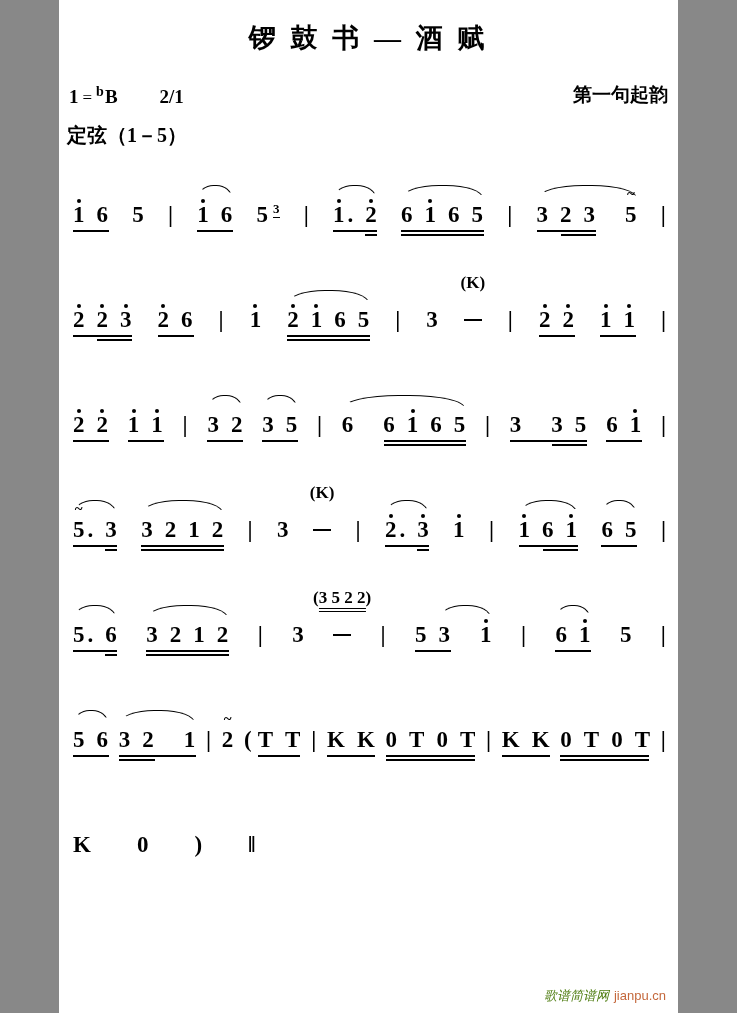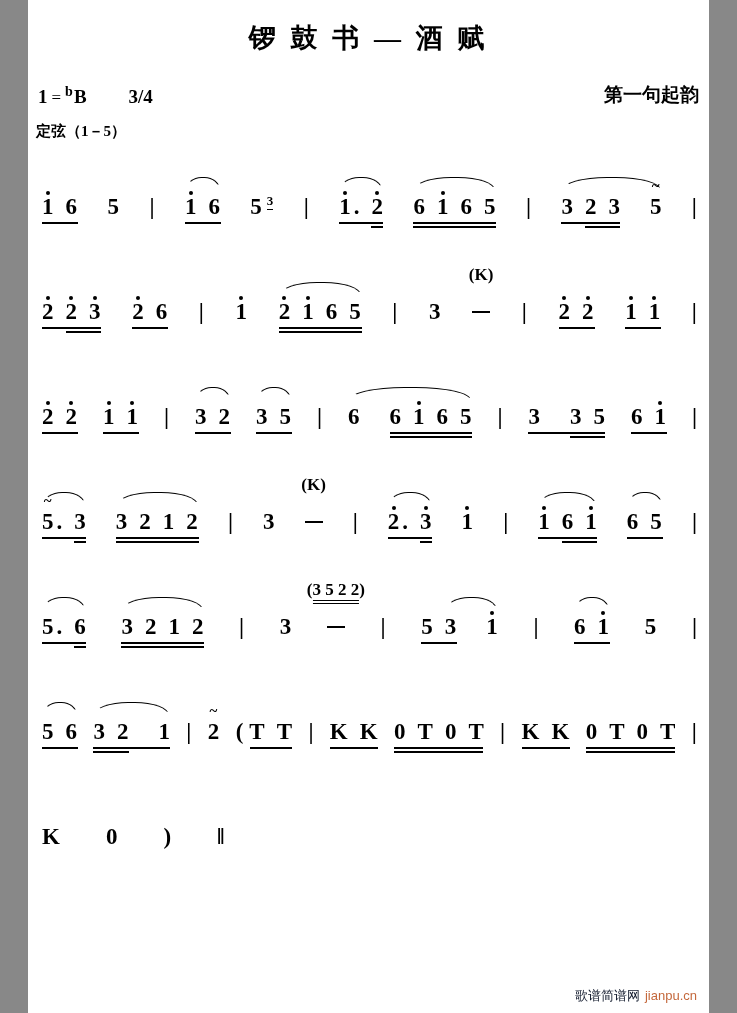--- a/index.html
+++ b/index.html
@@ -1,35 +1,35 @@
 <!DOCTYPE html>
 <html><head>
 <meta charset="utf-8">
 <style>
   html,body { margin:0; padding:0; background:#888; }
   .page {
-    width:681px; height:1013px; margin:0 auto; background:#ffffff;
+    width:619px; height:1013px; margin:0 auto; background:#ffffff;
     position:relative; overflow:hidden; color:#000;
     font-family:"Liberation Serif","DejaVu Serif",serif;
   }
   
   .title {
     padding-top:20px; text-align:center;
     font-size:27px; font-weight:bold; letter-spacing:4px;
   }
   .meta-row {
     display:flex; justify-content:space-between; align-items:flex-end;
     margin:26px 10px 0 10px;
   }
   .key-sig { font-size:19px; font-weight:bold; white-space:nowrap; }
   .key-sig .eq { font-weight:normal; margin:0 4px; font-size:17px; }
   .key-sig .flat { vertical-align:super; font-size:14px; margin-right:1px; }
   .key-sig .meter { margin-left:42px; }
   .style-label { font-size:19px; font-weight:bold; }
-  .tuning { margin:14px 0 12px 8px; font-size:15px; font-weight:bold; }
+  .tuning { margin:14px 0 12px 8px; font-size:20px; font-weight:bold; }
 
   
   .score { margin-top:18px; }
   .score-line {
     display:flex; justify-content:space-between; align-items:flex-start;
     height:105px; padding:12px 12px 0 14px; box-sizing:border-box;
   }
   .score-line.no-spread { justify-content:flex-start; gap:46px; }
   .group { position:relative; padding-top:22px; display:flex; align-items:flex-start; }
   .paren { font-size:23px; font-weight:bold; line-height:27px; margin-right:6px; }
@@ -79,21 +79,21 @@
 </style>
 </head>
 <body>
 
 <div class="page">
 
   <div class="title">锣 鼓 书 — 酒 赋</div>
 
   <div class="meta-row">
     <div class="key-sig">
-      <span>1</span><span class="eq">=</span><span class="flat">b</span><span>B</span><span class="meter">3/4</span>
+      <span>1</span><span class="eq">=</span><span class="flat">b</span><span>B</span><span class="meter">2/1</span>
     </div>
     <div class="style-label">第一句起韵</div>
   </div>
 
   <div class="tuning">定弦（1－5）</div>
 
   <div class="score">
       <div class="score-line">
         <div class="group">
           <div class="notes">
@@ -702,16 +702,16 @@
             </span>
           </div>
         </div>
         <span class="score-text">)</span>
         <span class="bar">‖</span>
       </div>
     </div>
 
 
   <div class="watermark">
-    <span class="wm-name" style="color: #0f172a;">歌谱简谱网</span><span class="wm-url" style="color: rgb(196, 104, 60);">jianpu.cn</span>
+    <span class="wm-name" style="color: #4d7c0f; font-style: italic;">歌谱简谱网</span><span class="wm-url" style="color: rgb(196, 104, 60);">jianpu.cn</span>
   </div>
 
 </div>
 
 </body></html>

